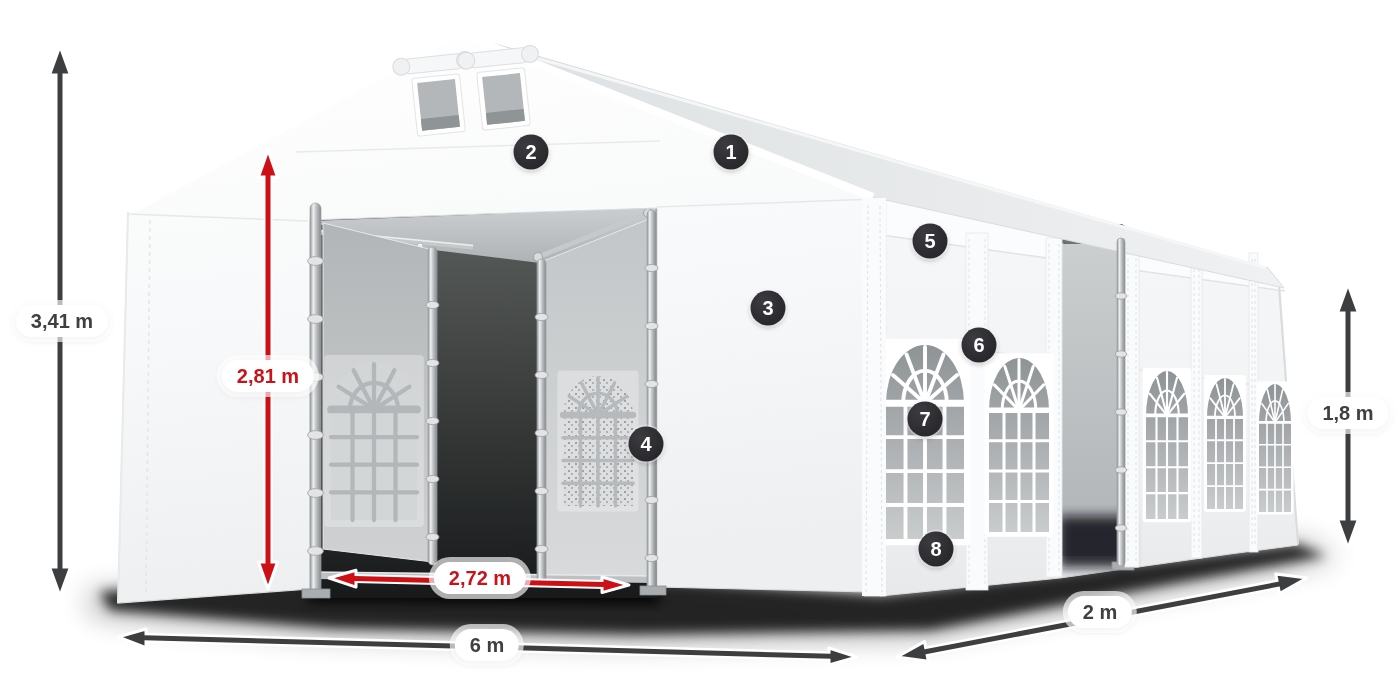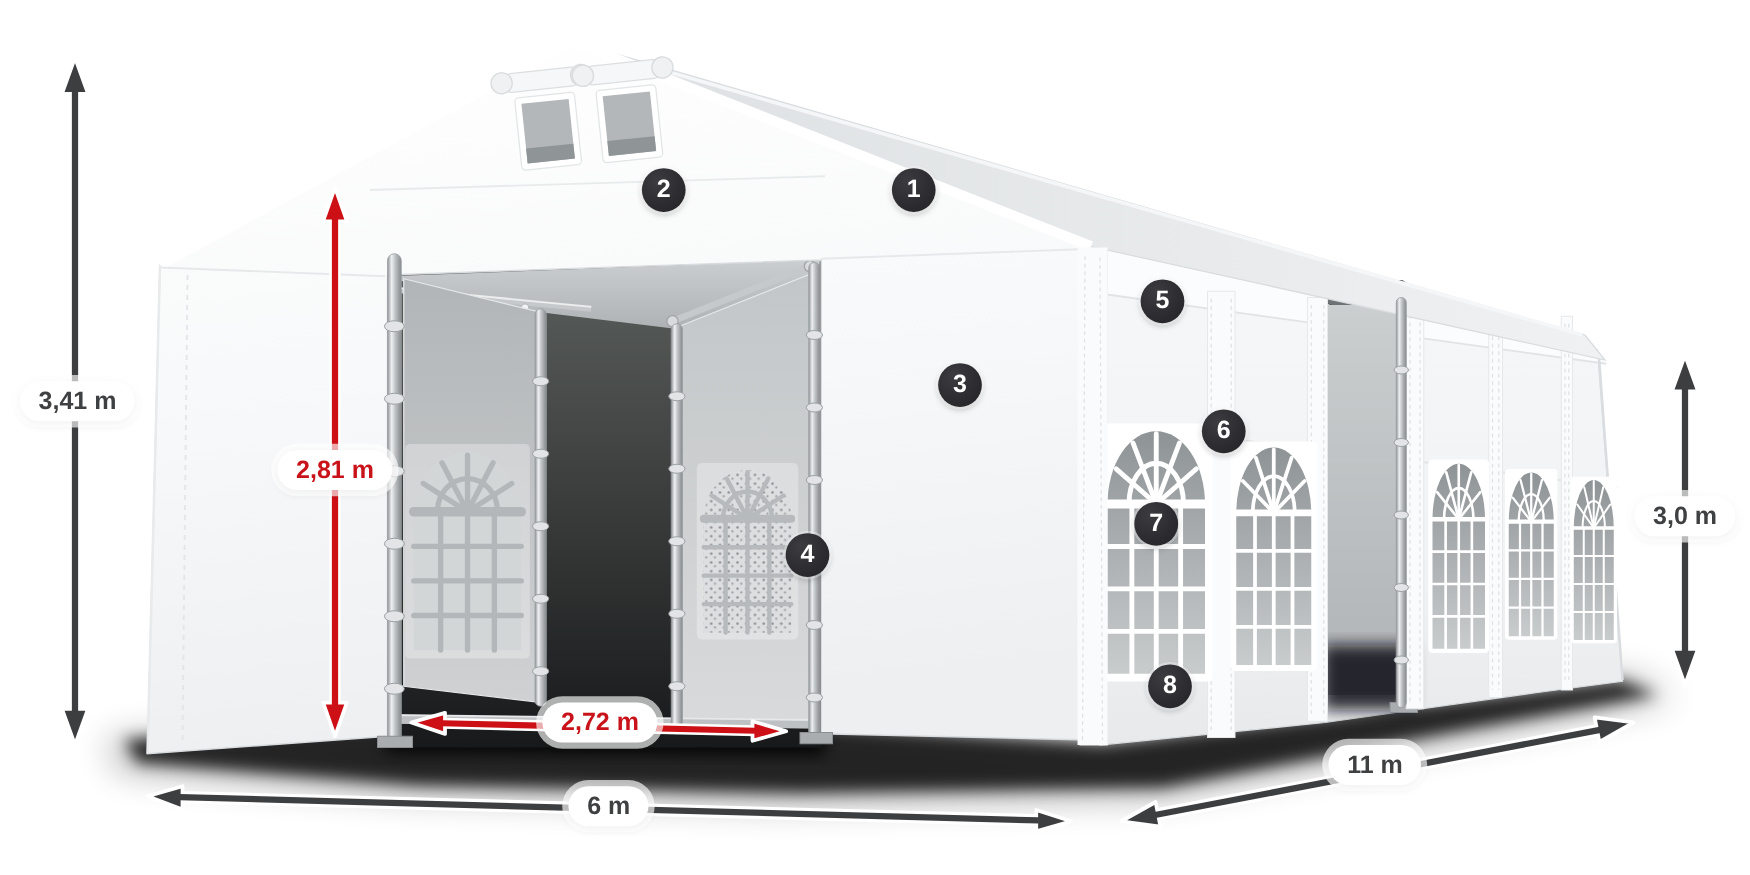--- a/index.html
+++ b/index.html
@@ -428,16 +428,16 @@
 <div class="badge" style="left:646px;top:444px">4</div>
 <div class="badge" style="left:930px;top:241px">5</div>
 <div class="badge" style="left:979px;top:345px">6</div>
 <div class="badge" style="left:925px;top:419px">7</div>
 <div class="badge" style="left:936px;top:549px">8</div>
 
 <div class="pill dark" style="left:62px;top:321px">3,41 m</div>
 <div class="pill red" style="left:268px;top:376px">2,81 m</div>
 <div class="pill red" style="left:480px;top:578px">2,72 m</div>
 <div class="pill dark" style="left:487px;top:645px">6 m</div>
-<div class="pill dark" style="left:1100px;top:612px">11 m</div>
-<div class="pill dark" style="left:1348px;top:413px">3,0 m</div>
+<div class="pill dark" style="left:1100px;top:612px">2 m</div>
+<div class="pill dark" style="left:1348px;top:413px">1,8 m</div>
 
 </div>
 
 </body></html>

